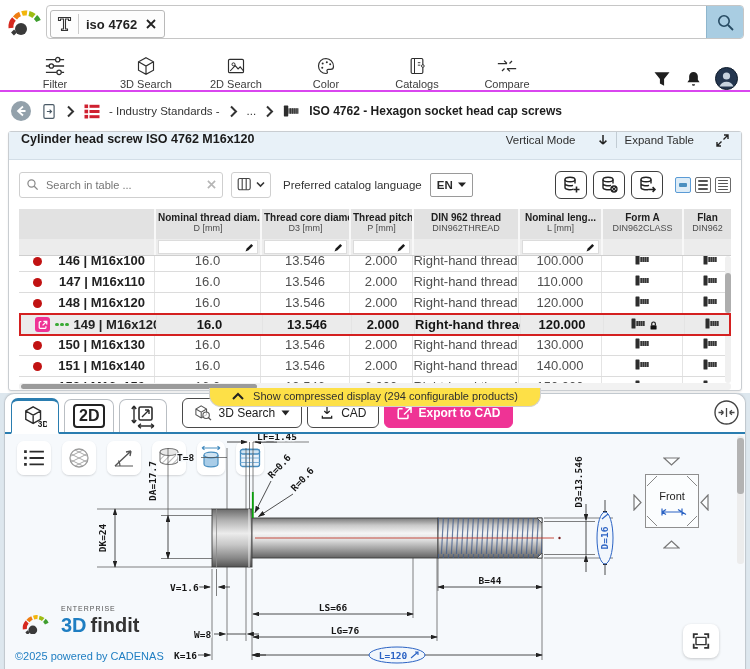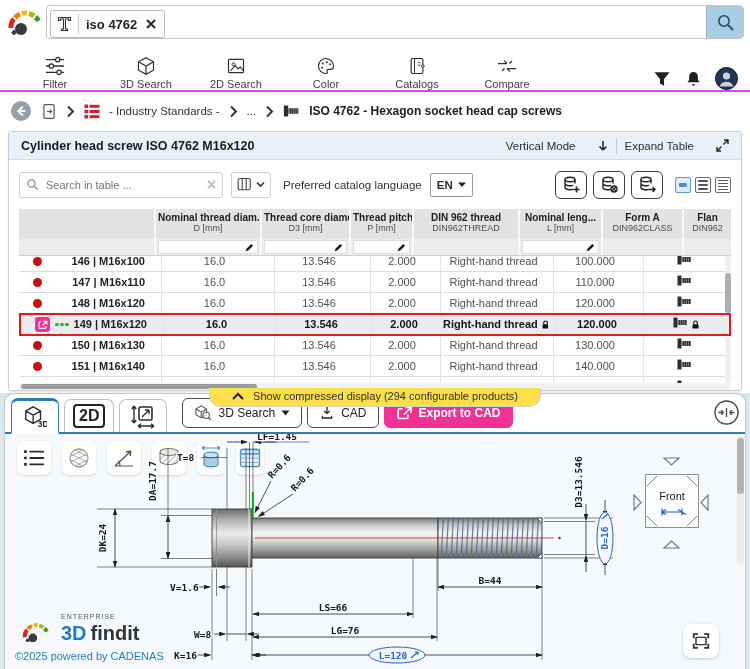--- a/index.html
+++ b/index.html
@@ -23,21 +23,21 @@
   .titem .tlabel{font-size:11px;color:#3c3c3c;}
   .tsep{width:1px;background:#e0e0e0;margin:6px 0;}
   .tright{margin-left:auto;display:flex;align-items:center;gap:12px;padding-right:2px;}
   
   .crumbs{height:38px;display:flex;align-items:center;gap:9px;padding:0 10px;font-size:11.5px;}
   .crumbs .cur{font-weight:bold;font-size:12px;color:#1d1d1d;}
   .crumbs .txt{color:#333;}
   
   .card{position:relative;margin:1px 8px 0;border:1px solid #c9cdd1;border-radius:3px;background:#fff;
         box-shadow:0 1px 2px rgba(0,0,0,.08);}
-  .cardhead{height:27px;background:#e8f1f8;border-bottom:1px solid #d3dee7;display:flex;align-items:center;padding:0 12px;}
+  .cardhead{height:27px;background:#e8f1f8;border-bottom:1px solid #d3dee7;display:flex;align-items:flex-start;padding:0 12px;}
   .cardhead .ct{font-weight:bold;font-size:12.5px;color:#1a1a1a;}
   .cardhead .right{margin-left:auto;display:flex;align-items:center;gap:8px;font-size:11.5px;color:#2f2f2f;}
   .vdiv{width:1px;height:16px;background:#c2ccd4;}
   .hmode,.hexp{display:flex;align-items:center;gap:22px;cursor:pointer;}
   
   .ttools{height:33px;display:flex;align-items:center;gap:8px;padding:8px 10px;}
   .tsearch{width:190px;height:24px;border:1px solid #cfcfcf;border-radius:3px;display:flex;align-items:center;padding:0 6px;gap:5px;}
   .tsearch input{flex:1;border:0;outline:none;font-size:11px;color:#555;background:transparent;min-width:0;}
   .colbtn{height:24px;border:1px solid #cfcfcf;border-radius:3px;display:flex;align-items:center;padding:0 5px;gap:3px;cursor:pointer;background:#fff;}
   .langlabel{font-size:11.5px;color:#333;margin-left:4px;}
@@ -55,21 +55,21 @@
   .thead .hc{background:#e2e2e2;border-left:2px solid #f8f8f8;padding:3px 2px 2px;text-align:center;height:30px;box-sizing:border-box;overflow:hidden;}
   .thead .hc:first-child{border-left:0;}
   .thead .t1{font-size:10px;font-weight:bold;color:#1e1e1e;white-space:nowrap;}
   .thead .t2{font-size:9px;color:#4c4c4c;white-space:nowrap;}
   .frow{background:#ececec;height:16px;}
   .frow .fc{border-left:2px solid #f8f8f8;position:relative;}
   .frow .fc:first-child{border-left:0;}
   .fbox{position:absolute;inset:1px 2px;background:#fff;border:1px solid #dcdcdc;display:flex;align-items:center;justify-content:flex-end;padding-right:3px;cursor:text;}
   .tbody{position:relative;height:127px;overflow:hidden;border-top:1px solid #cfcfcf;}
   .rows{margin-top:-5px;}
-  .drow{height:21px;box-sizing:border-box;border-bottom:1px solid #dcdcdc;align-items:center;font-size:11px;color:#4f4f4f;background:#fff;gap:7px;}
+  .drow{height:21px;box-sizing:border-box;border-bottom:1px solid #dcdcdc;align-items:center;font-size:13px;color:#4f4f4f;background:#fff;}
   .drow .c{border-left:1px solid #e4e4e4;text-align:center;white-space:nowrap;overflow:hidden;line-height:20px;}
   .drow .c0{border-left:0;display:flex;align-items:center;gap:5px;padding-left:14px;}
   .drow .c0 .rid{margin-left:auto;padding-right:9px;font-weight:bold;color:#222;}
   .dot{width:9px;height:9px;border-radius:50%;background:#c11212;flex:0 0 9px;}
   .drow.sel{background:#ebebeb;border:2px solid #d42020;height:23px;margin:-1px 0;position:relative;z-index:2;color:#161616;font-weight:bold;}
   .drow.sel .c{line-height:19px;}
   .pinkic{width:15px;height:15px;border-radius:3px;background:#ef3395;display:flex;align-items:center;justify-content:center;flex:0 0 15px;}
   .gdots{display:flex;gap:1.5px;}
   .gdots i{width:3.5px;height:3.5px;border-radius:50%;background:#3aaa35;}
   .lockin{display:inline-block;vertical-align:-1px;margin-left:3px;}
@@ -107,21 +107,21 @@
   .ctri{position:absolute;cursor:pointer;}
   .fsbtn{position:absolute;right:26px;bottom:12px;width:36px;height:34px;border-radius:8px;background:#fff;
          box-shadow:0 1px 3px rgba(0,0,0,.2);display:flex;align-items:center;justify-content:center;z-index:3;cursor:pointer;}
   .vscroll{position:absolute;right:1px;top:2px;width:7px;height:128px;background:#ececec;border-radius:3px;z-index:3;}
   .vscroll i{display:block;position:absolute;top:2px;left:0;width:7px;height:56px;background:#b3b3b3;border-radius:3px;}
   .brand{position:absolute;left:10px;bottom:8px;z-index:3;}
   .brandrow{display:flex;align-items:flex-end;gap:4px;}
   .be{font-size:7px;letter-spacing:1px;color:#555;margin-left:46px;margin-bottom:-2px;}
   .b3{font-size:20px;font-weight:bold;color:#1f7ec2;line-height:18px;}
   .bf{font-size:20px;font-weight:bold;color:#333;line-height:18px;}
-  .bc{font-size:11px;color:#1f7ec2;margin-top:8px;}
+  .bc{font-size:11px;color:#1f7ec2;margin-top:16px;}
 </style>
 </head>
 <body>
 
 <svg width="0" height="0" style="position:absolute">
   <defs>
     <g id="scr">
         <rect x="0.5" y="0.5" width="4" height="10" rx="0.6" fill="#2d2d2d"></rect>
         <rect x="4.5" y="3" width="9.5" height="5" fill="#6e6e6e"></rect>
         <path d="M6.5,3 v5 M8.5,3 v5 M10.5,3 v5 M12.5,3 v5" stroke="#303030" stroke-width="0.9" fill="none"></path>

